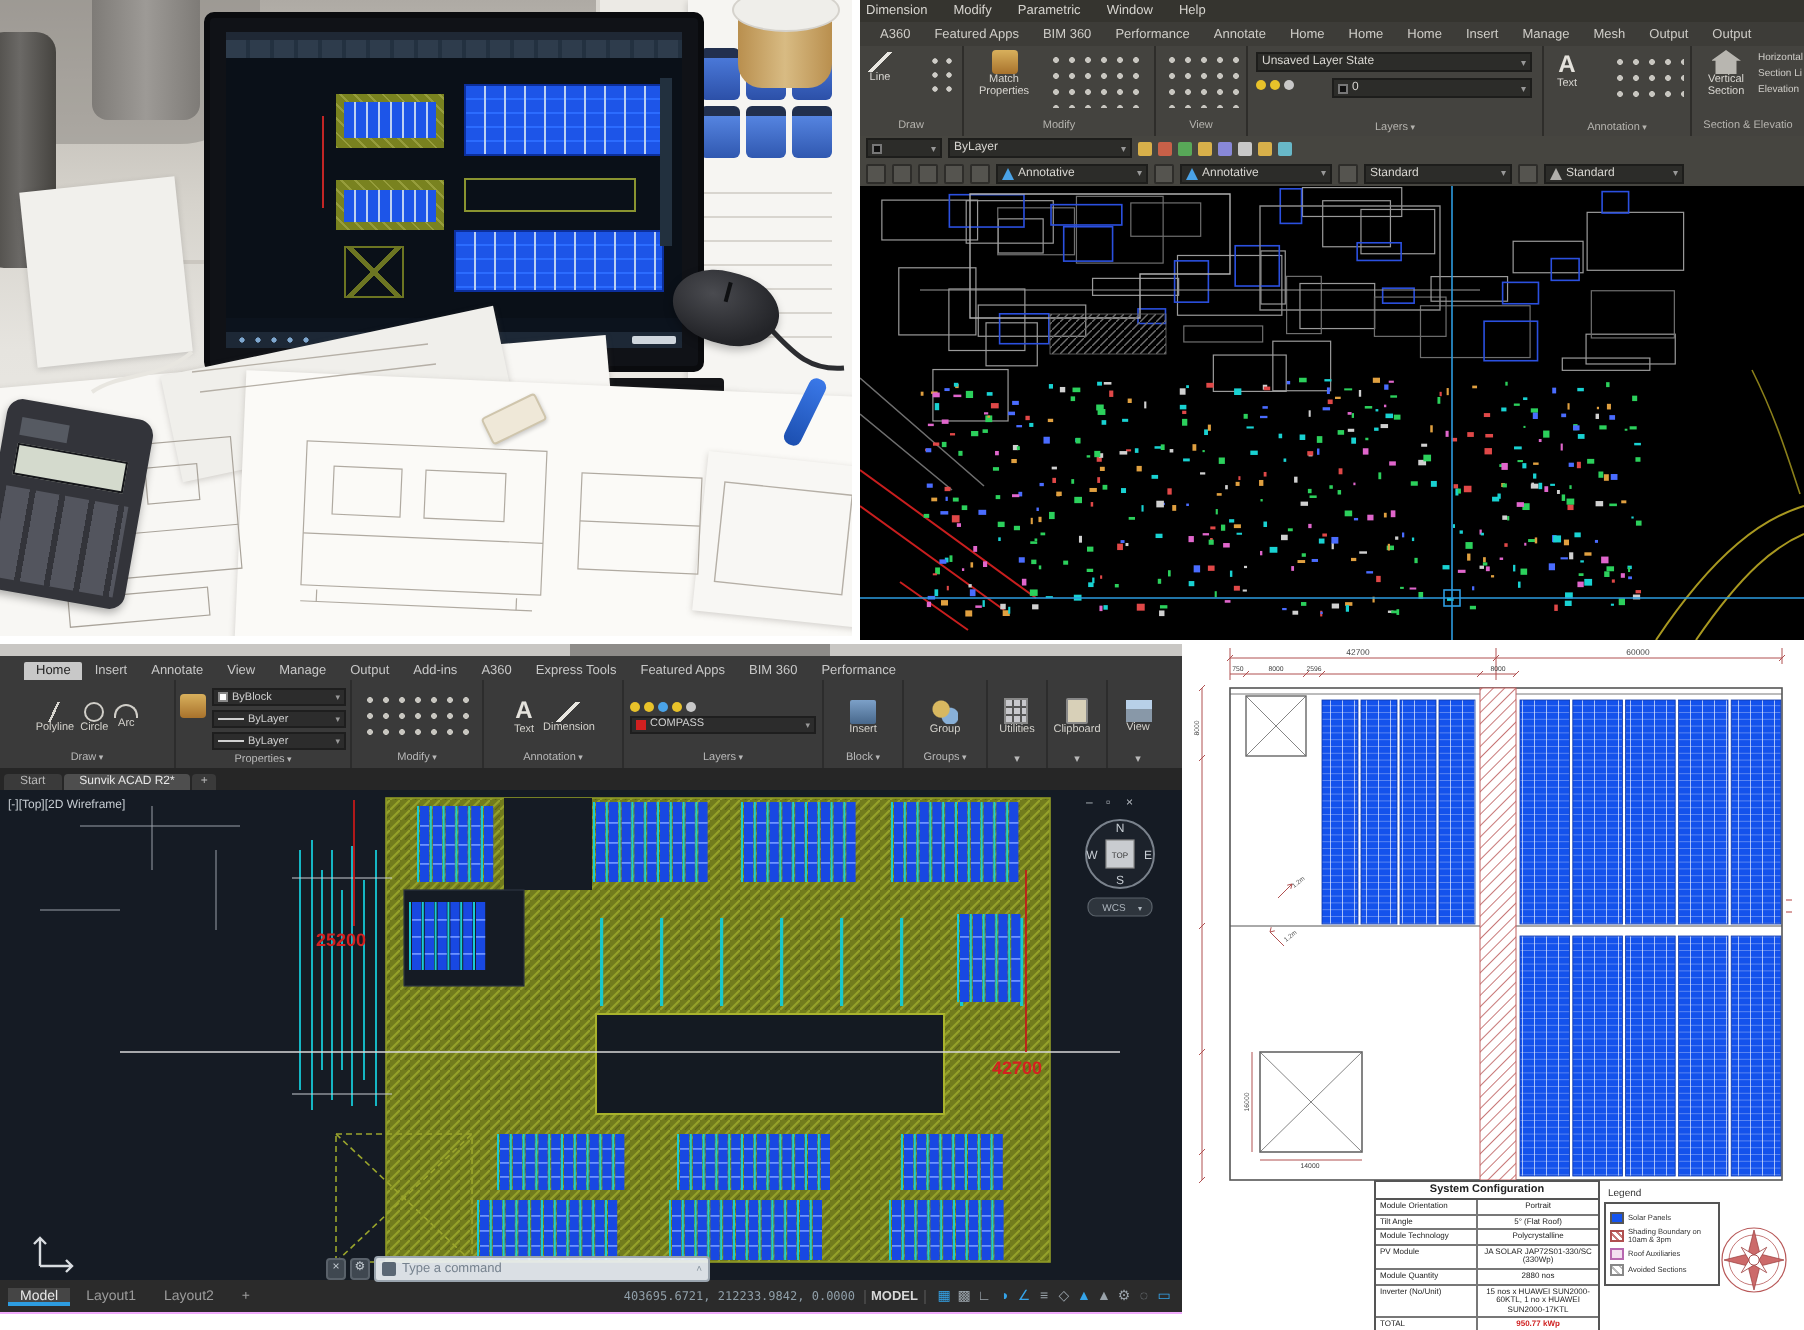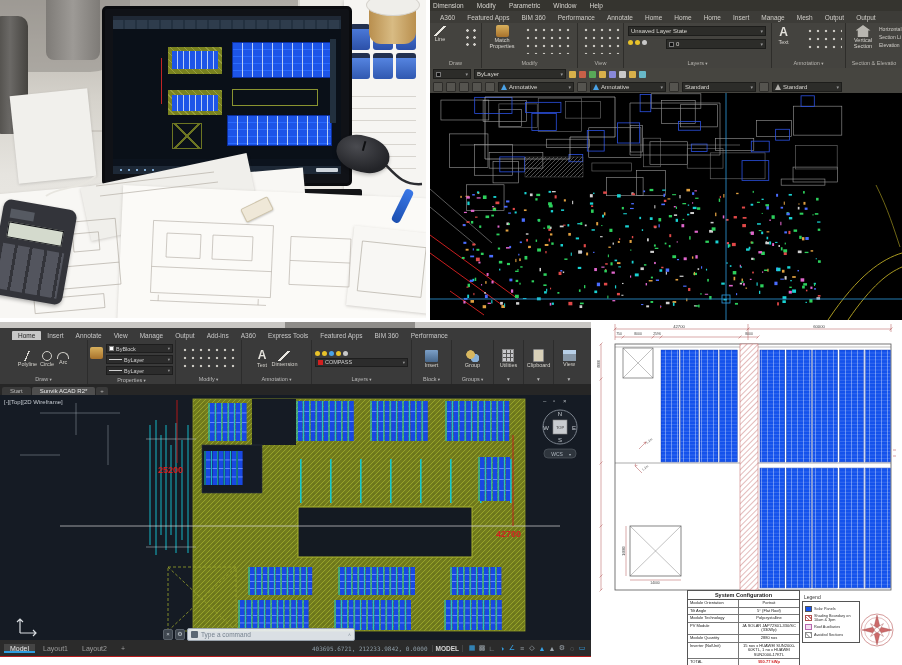--- a/index.html
+++ b/index.html
@@ -44,21 +44,21 @@
   .bulb.b{background:#4aa3e8}.bulb.g{background:#c8c8c8}
   .tr-tb{background:#464540;display:flex;align-items:center;gap:3px;padding:0 3px;flex:none}
   .tbic{width:10px;height:10px;background:#55544f;border:1px solid #2e2d2a;border-radius:1px;flex:none}
   .csq{width:7px;height:7px;border-radius:1px;flex:none}
   .annic{width:0;height:0;border-left:3px solid transparent;border-right:3px solid transparent;border-bottom:6px solid #4aa3e8;flex:none}
   .annic.gray{border-bottom-color:#b0aeaa}
   .tr-canvas{flex:1;position:relative;background:#000}
   .tr-canvas svg{position:absolute;inset:0;width:100%;height:100%}
 
   
-  #cadbot{left:0;top:322px;width:591px;height:335px;background:#b91c1c;display:flex;flex-direction:column}
+  #cadbot{left:0;top:322px;width:591px;height:335px;background:#f0abfc;display:flex;flex-direction:column}
   .bl-titlebar{height:6px;background:#c9c7c4;position:relative;flex:none}
   .bl-tabs{height:12px;background:#3a3a3a;display:flex;align-items:flex-end;padding-left:12px;flex:none}
   .btab{font-size:6.5px;color:#c8c8c8;padding:1px 6px;white-space:nowrap}
   .btab.active{background:#c8c8c8;color:#222;border-radius:1px 1px 0 0}
   .bl-ribbon{height:44px;background:#3a3a3a;display:flex;flex:none}
   .blp{border-right:1px solid #2c2c2c;display:flex;flex-direction:column;padding-top:2px;flex:none}
   .blp-body{flex:1;position:relative;display:flex;align-items:center;justify-content:center;gap:3px}
   .blp-label{height:8px;font-size:5.5px;color:#b8b8b8;text-align:center;white-space:nowrap}
   .pl-drop::after{content:" ▾";font-size:4.5px}
   .toolbtn{display:flex;flex-direction:column;align-items:center;gap:1px;font-size:5.5px;color:#d4d2cc;line-height:1}

